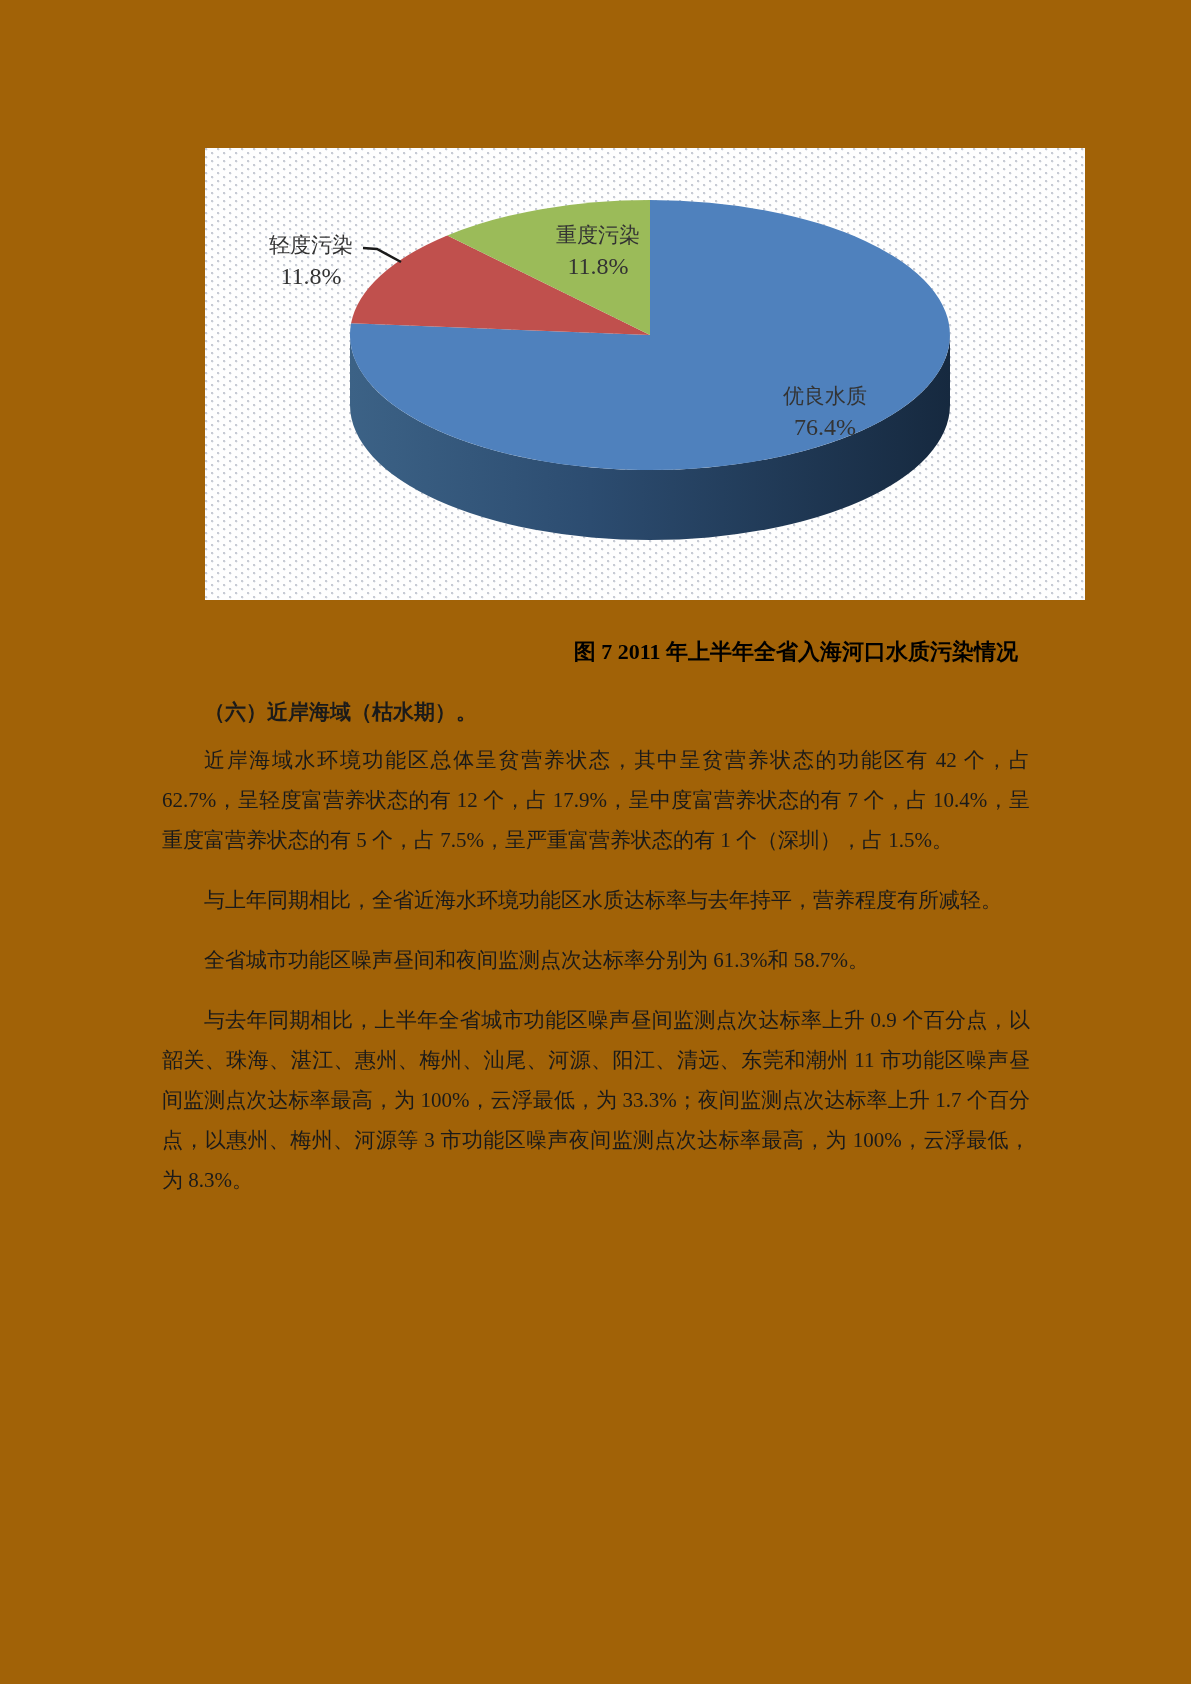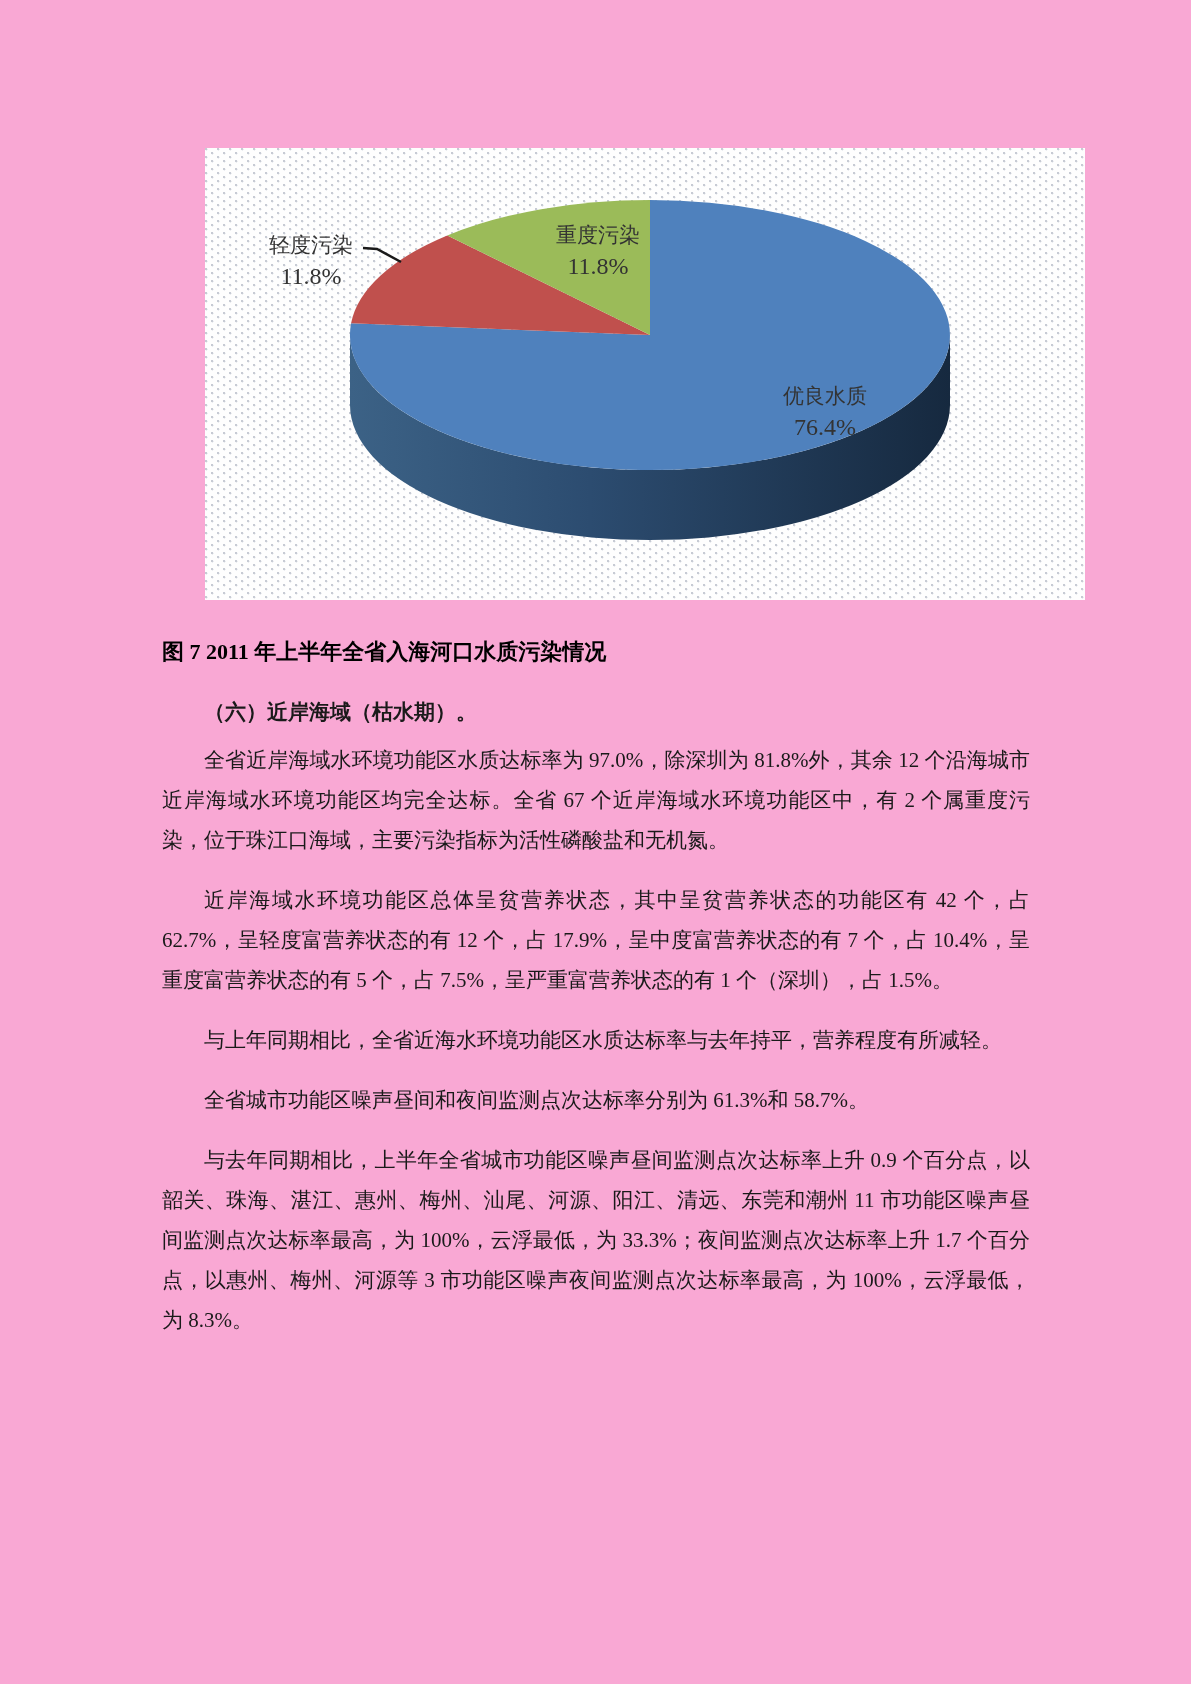--- a/index.html
+++ b/index.html
@@ -1,21 +1,21 @@
 <!DOCTYPE html>
 <html lang="zh"><head>
 <meta charset="utf-8">
 <style>
   html,body{margin:0;padding:0;}
   body{background:#ffffff;}
   .page{
     position:relative;
     width:1191px;
     height:1684px;
-    background:#f9a8d4;
+    background:#a16207;
     font-family:"Liberation Serif","DejaVu Serif",serif;
     color:#1a1a1a;
     overflow:hidden;
     text-decoration:underline;
   }
   
   .chart-panel{
     position:absolute;
     left:205px; top:148px;
     width:880px; height:452px;
@@ -31,23 +31,23 @@
     position:absolute;
     text-align:center;
     color:#333333;
     line-height:30px;
   }
   .pie-label .lab{font-size:21px;display:block;}
   .pie-label .pct{font-size:24px;display:block;line-height:32px;}
   
   .figure-caption{
     position:absolute;
-    left:162px; top:638px;
+    left:150px; top:638px;
     width:868px;
-    text-align:left;
+    text-align:right;
     font-weight:bold;
     font-size:22px;
     line-height:28px;
     color:#000000;
   }
   
   .content{
     position:absolute;
     left:162px; top:692px;
     width:868px;
@@ -96,20 +96,19 @@
     <div class="pie-label" style="left:540px; top:233px; width:160px;">
       <span class="lab">优良水质</span>
       <span class="pct">76.4%</span>
     </div>
   </div>
 
   <div class="figure-caption">图 7  2011 年上半年全省入海河口水质污染情况</div>
 
   <div class="content">
     <div class="h1">（六）近岸海域（枯水期）。</div>
-    <p>全省近岸海域水环境功能区水质达标率为 97.0%，除深圳为 81.8%外，其余 12 个沿海城市近岸海域水环境功能区均完全达标。全省 67 个近岸海域水环境功能区中，有 2 个属重度污染，位于珠江口海域，主要污染指标为活性磷酸盐和无机氮。</p>
     <p>近岸海域水环境功能区总体呈贫营养状态，其中呈贫营养状态的功能区有 42 个，占 62.7%，呈轻度富营养状态的有 12 个，占 17.9%，呈中度富营养状态的有 7 个，占 10.4%，呈重度富营养状态的有 5 个，占 7.5%，呈严重富营养状态的有 1 个（深圳），占 1.5%。</p>
     <p>与上年同期相比，全省近海水环境功能区水质达标率与去年持平，营养程度有所减轻。</p>
     <p>全省城市功能区噪声昼间和夜间监测点次达标率分别为 61.3%和 58.7%。</p>
     <p>与去年同期相比，上半年全省城市功能区噪声昼间监测点次达标率上升 0.9 个百分点，以韶关、珠海、湛江、惠州、梅州、汕尾、河源、阳江、清远、东莞和潮州 11 市功能区噪声昼间监测点次达标率最高，为 100%，云浮最低，为 33.3%；夜间监测点次达标率上升 1.7 个百分点，以惠州、梅州、河源等 3 市功能区噪声夜间监测点次达标率最高，为 100%，云浮最低，为 8.3%。</p>
   </div>
 
 </div>
 
 </body></html>

